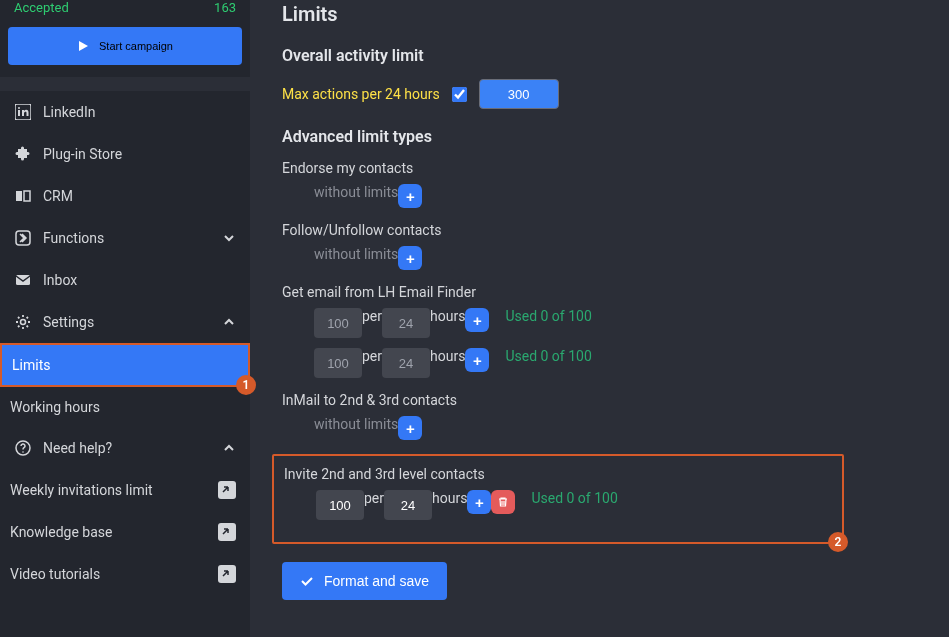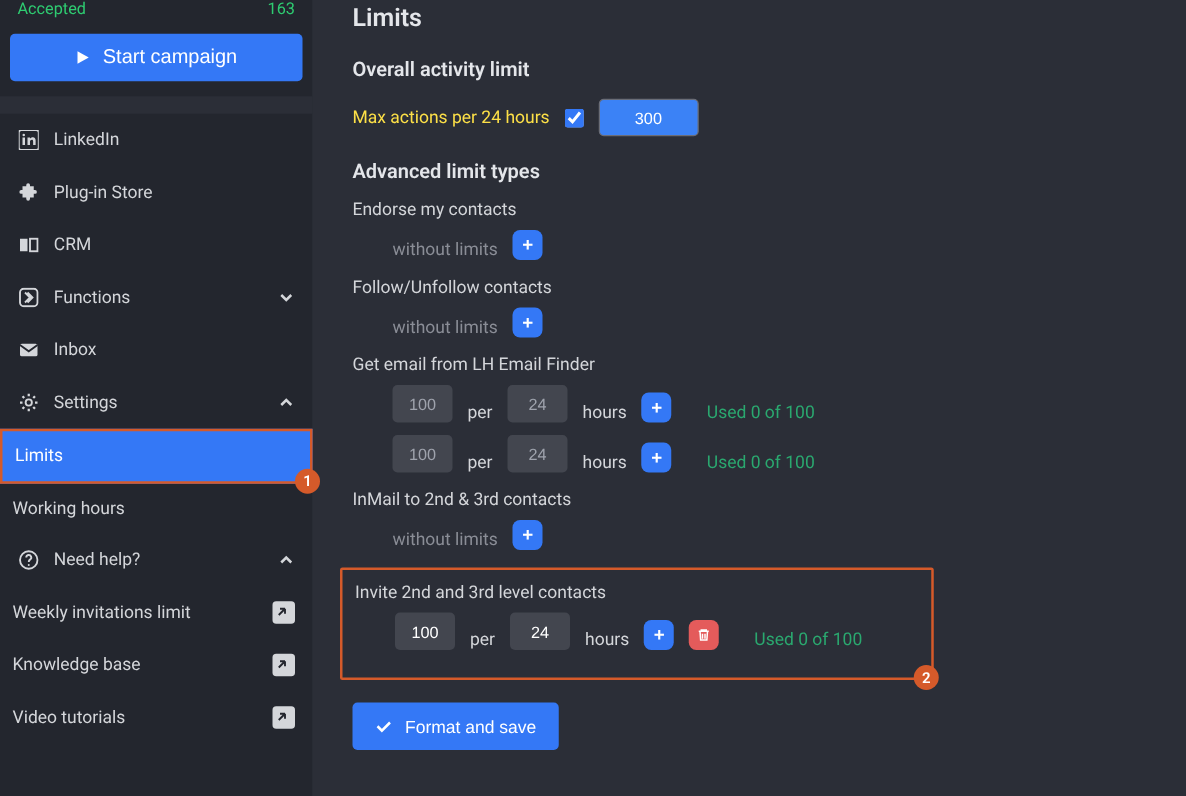--- a/index.html
+++ b/index.html
@@ -22,29 +22,29 @@
 .accepted-row {
   display: flex;
   justify-content: space-between;
   padding: 0 14px 6px 14px;
   color: #2ecc71;
   font-size: 13px;
 }
 .start-btn {
   margin: 6px 8px 12px 8px;
   background: #3478f6;
-  color: #ffffff;
+  color: #000000;
   border: none;
   border-radius: 4px;
   height: 38px;
   display: flex;
   align-items: center;
   justify-content: center;
   gap: 10px;
-  font-size: 16px;
+  font-size: 11px;
   font-weight: 500;
   cursor: pointer;
 }
 .nav-sep { height: 14px; background: #2b2e37; }
 .nav-item {
   display: flex; align-items: center;
   padding: 12px 14px;
   gap: 11px;
   cursor: pointer;
   color: #d4d6da;
@@ -93,42 +93,42 @@
   border-radius:4px;
   height:30px; width:80px;
   text-align:center;
   font-size:13px;
 }
 .numbox.small { width:48px; }
 .numbox.dark { background:#43464f; border:none; color:#9fa3ad;}
 .numbox.light { background:#43464f; border:none; color:#fff;}
 .limit-group { margin-bottom:14px; }
 .limit-label { font-size:14px; color:#d4d6da; margin-bottom:8px; }
-.limit-row { display:flex; align-items:flex-end; gap:12px; padding-left:32px; margin-bottom:10px;}
+.limit-row { display:flex; align-items:flex-start; padding-left:32px; margin-bottom:10px;}
 .no-limits { color:#8a8d96; font-size:14px;}
 .plus-btn {
   width:24px; height:24px; border-radius:6px;
   background:#3478f6; color:#fff; border:none;
   display:flex; align-items:center; justify-content:center;
   cursor:pointer; font-size:15px; font-weight:600;
 }
 .trash-btn {
   width:24px; height:24px; border-radius:6px;
   background:#e45b5b; color:#fff; border:none;
   display:flex; align-items:center; justify-content:center;
   cursor:pointer;
 }
 .used { color:#2aa86f; font-size:14px; margin-left:16px;}
 .highlight-box {
   border:2px solid #d55a2a;
   border-radius:2px;
   padding:10px 12px 12px 0;
   margin-left:-10px;
   position:relative;
-  width:475px;
+  width:572px;
 }
 .highlight-box .limit-label { padding-left:10px; }
 .highlight-box .limit-row { padding-left:42px; }
 .highlight-box::after {
   content:"2";
   position:absolute;
   right:-6px; bottom:-10px;
   width:20px; height:20px; border-radius:50%;
   background:#d55a2a; color:#fff;
   display:flex; align-items:center; justify-content:center;

